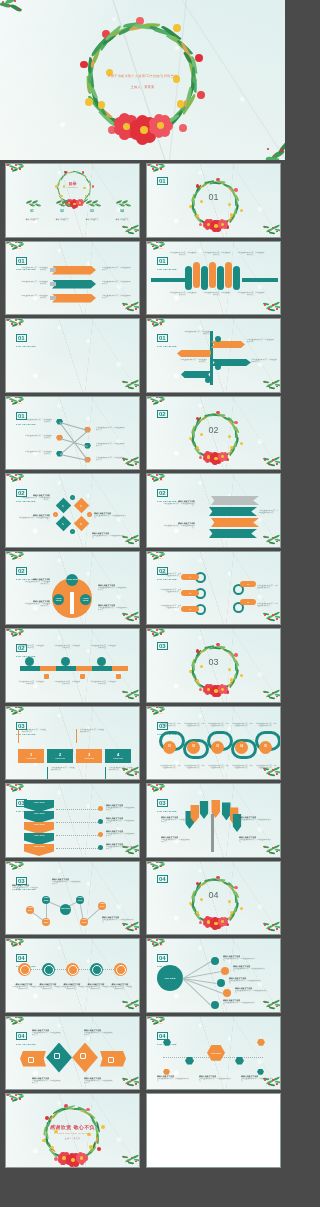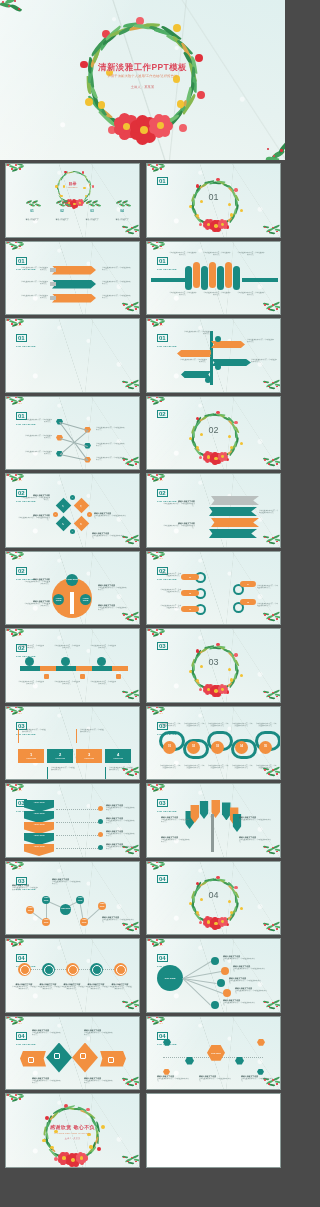--- a/index.html
+++ b/index.html
@@ -217,21 +217,20 @@
       <div class="blob" style="left: 77.0672px; top: 107.5px; width: 10.5248px; height: 10.5248px; background: rgb(239, 85, 96);"></div>
       <div class="blob" style="left: 81.8793px; top: 103.663px; width: 10.5248px; height: 10.5248px; background: rgb(239, 85, 96);"></div>
       <div class="blob" style="left: 87.8799px; top: 105.032px; width: 10.5248px; height: 10.5248px; background: rgb(239, 85, 96);"></div>
       <div class="blob" style="left: 85.288px; top: 112.408px; width: 6.864px; height: 6.864px; background: rgb(242, 194, 51);"></div>
       <div class="blob" style="left: 25.8px; top: 91.4px; width: 7.28px; height: 7.28px; background: rgb(242, 194, 51);"></div>
       <div class="blob" style="left: 104.84px; top: 90.36px; width: 7.28px; height: 7.28px; background: rgb(242, 194, 51);"></div>
       <div class="blob" style="left: 34.12px; top: 59.16px; width: 7.28px; height: 7.28px; background: rgb(242, 194, 51);"></div>
       <div class="blob" style="left: 100.68px; top: 65.4px; width: 7.28px; height: 7.28px; background: rgb(242, 194, 51);"></div>
     </div>
 
-  <div class="hero-title">清新淡雅工作PPT模板</div>
   <div class="hero-sub">适用于清新淡雅个人通用/工作总结/述职报告等</div>
   <div class="hero-author">主讲人：某某某</div>
 </div>
 
 <div id="grid">
     <div class="row">
       <div class="slide left">
         <div class="bg"></div>
         <div style="position: absolute; width: 22px; height: 14px; left: -2px; top: -2px;">
           <div class="lf" style="left: 2px; top: 1px; width: 6px; height: 2.2px; background: rgb(63, 154, 88); transform: rotate(-16deg);"></div>

